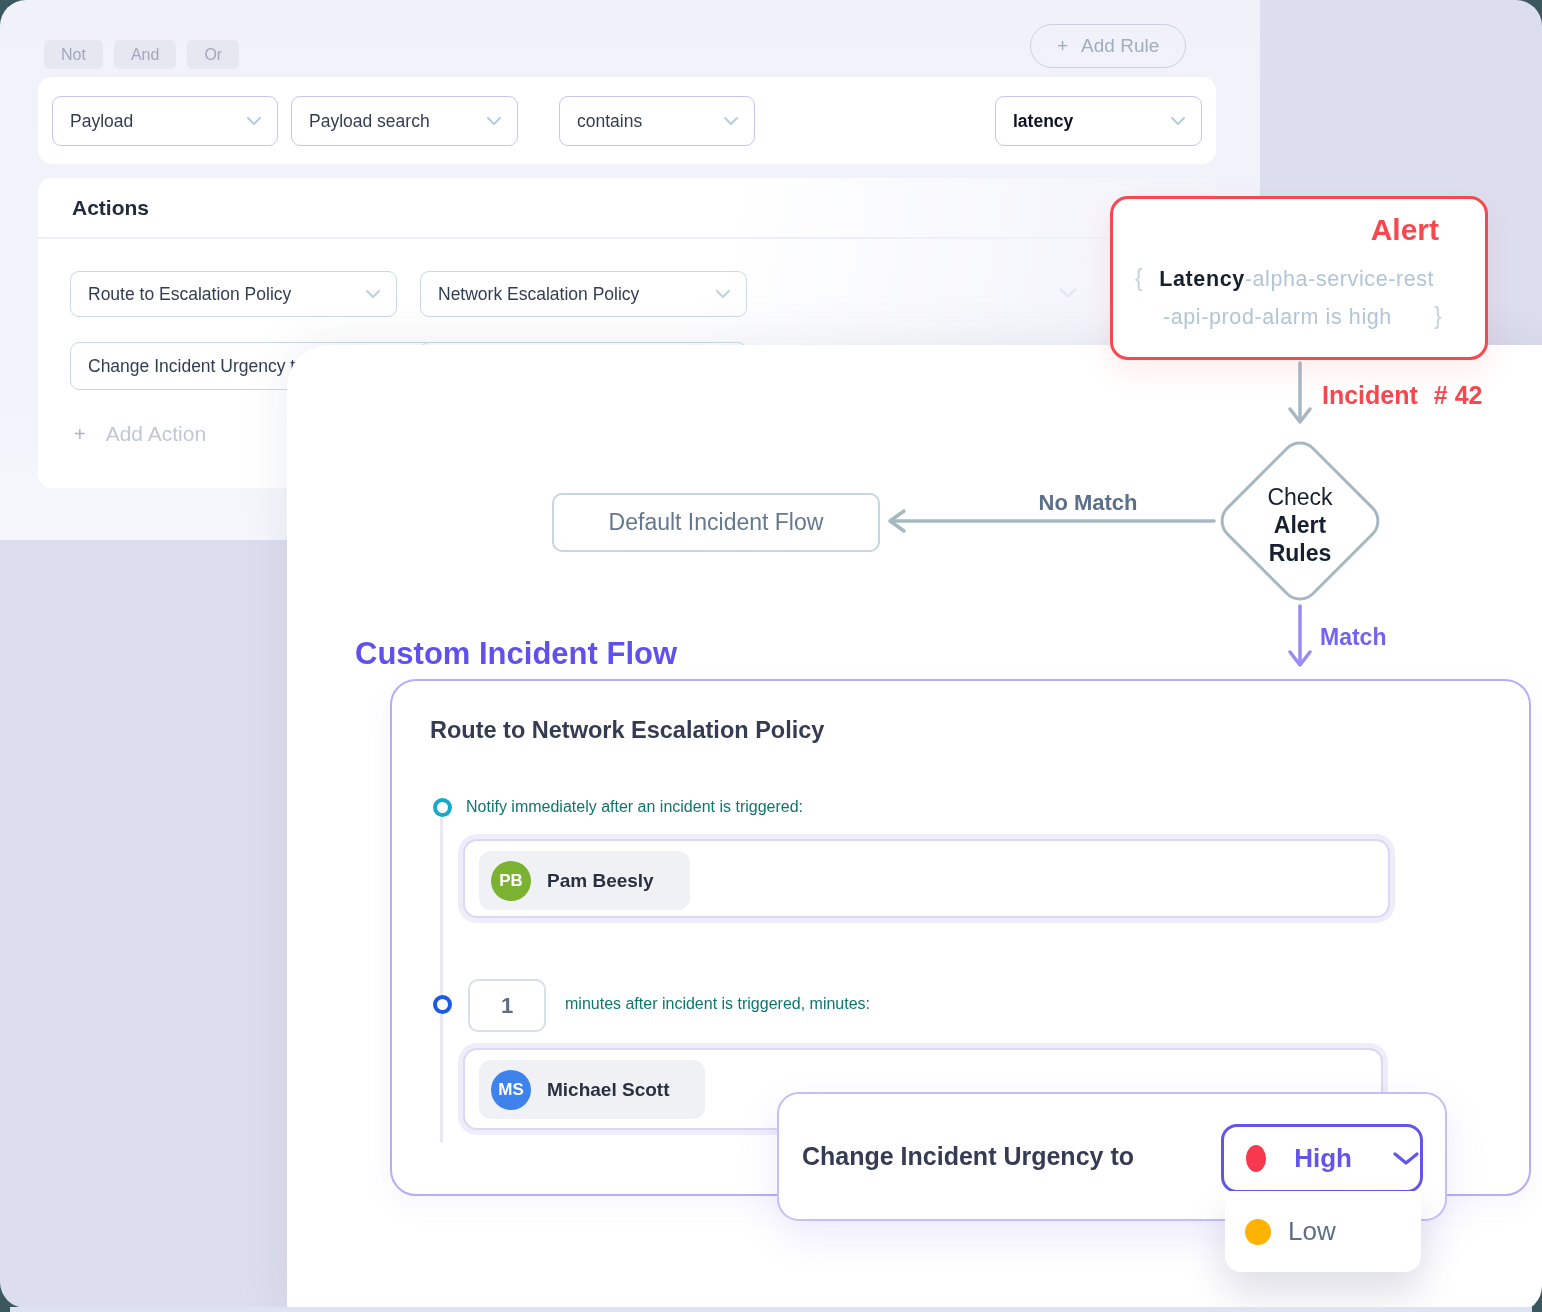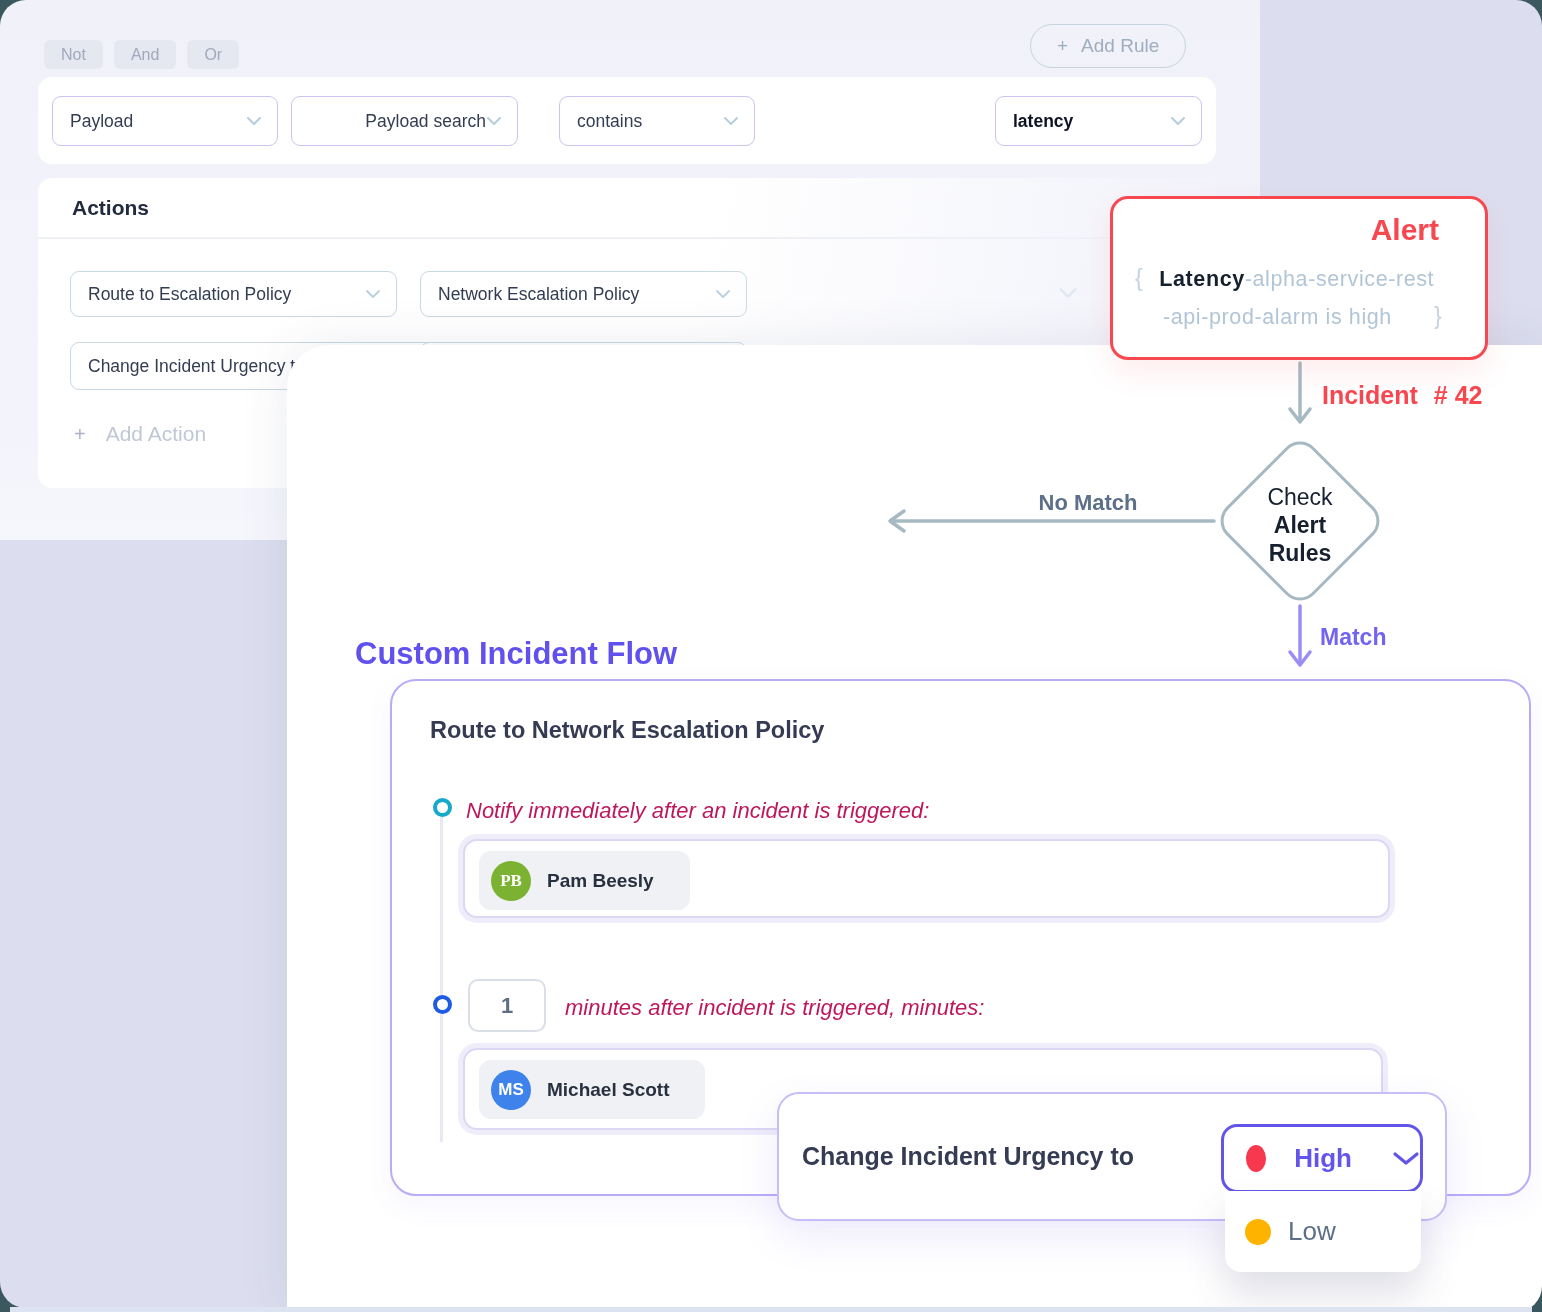--- a/index.html
+++ b/index.html
@@ -27,21 +27,21 @@
     color:#9fadbd; font-size:19px; background:transparent; }
 
   
   .rule-bar { position:absolute; left:38px; top:77px; width:1178px; height:87px; background:#fff;
     border-radius:14px; z-index:1; }
   .dd { position:absolute; top:19px; height:50px; display:flex; align-items:center;
     justify-content:space-between; padding:0 15px 0 17px; border:1.6px solid #c8c5f1;
     border-radius:9px; background:#fff; font-size:17.5px; color:#333d52; }
   .dd .chev { color:#b6cdde; display:flex; }
   .dd1 { left:14px;  width:226px; }
-  .dd2 { left:253px; width:227px;justify-content:flex-end; }
+  .dd2 { left:253px; width:227px; }
   .dd3 { left:493px; width:196px;margin-left:28px; }
   .dd4 { left:700px; width:244px; }
   .dd5 { left:957px; width:207px; font-weight:bold; color:#0d1322; }
 
   
   .actions-card { position:absolute; left:38px; top:178px; width:1178px; height:310px;
     background:#fff; border-radius:14px; z-index:1; }
   .actions-title { position:absolute; left:34px; top:18px; font-size:21px; font-weight:bold; color:#222b3e; }
   .actions-divider { position:absolute; left:0; top:59px; width:100%; height:2px; background:#edeff5; }
   .add { height:46px; border:1.6px solid #c9d9e3; border-radius:9px; background:#fff;
@@ -94,35 +94,35 @@
 
   
   .flow-card { position:absolute; left:347px; top:679px; width:1141px; height:517px; z-index:3;
     background:#fff; border:2.5px solid var(--accent-soft,#b7adf7); border-radius:26px;
     box-shadow:0 10px 30px rgba(108,92,231,.06);margin-left:43px; }
   .flow-card-title { position:absolute; left:38px; top:36px; font-size:23.5px; font-weight:bold; color:#353b52; }
   .connector { position:absolute; left:48px; top:135px; width:3px; height:326px; background:#e9e9f4; }
   .radio { position:absolute; width:19px; height:19px; border-radius:50%; background:#fff; }
   .radio1 { left:41px; top:117px; border:4.5px solid var(--teal-radio,#17a9ca); }
   .radio2 { left:41px; top:314px; border:4.5px solid var(--blue-radio,#1d5be2); }
-  .step-label { position:absolute; font-size:22px; color:#be185d;font-style:italic; }
+  .step-label { position:absolute; font-size:16px; color:#0f766e; }
   .lbl1 { left:74px; top:117px; }
   .lbl2 { left:173px; top:314px; }
   .num-box { position:absolute; left:76px; top:298px; width:78px; height:53px; border:2px solid #d9dee7;
     border-radius:10px; background:#fff; display:flex; align-items:center; justify-content:center;
     font-size:22px; font-weight:bold; color:#5f6e85; }
   .user-box { position:absolute; background:#fff; border:2px solid #dcd7f4; border-radius:14px;
     box-shadow:0 0 0 5px #efedfa; }
   .ubox1 { left:71px; top:158px; width:927px; height:79px; }
   .ubox2 { left:71px; top:367px; width:920px; height:82px; }
   .user-chip { position:absolute; left:14px; top:10px; height:59px; padding:0 36px 0 12px;
     background:#f0f1f4; border-radius:12px; display:flex; align-items:center; gap:16px; }
   .avatar { width:40px; height:40px; border-radius:50%; color:#fff; font-weight:bold; font-size:17px;
     display:flex; align-items:center; justify-content:center; }
-  .avatar-pb { background:var(--green,#7cb231);font-family:Liberation Serif, serif; }
+  .avatar-pb { background:var(--green,#7cb231); }
   .avatar-ms { background:var(--blue,#3e82ec); }
   .user-name { font-size:19px; font-weight:bold; color:#29303f; }
 
   
   .urgency-card { position:absolute; left:777px; top:1092px; width:670px; height:129px; z-index:5;
     background:#fff; border:2.5px solid #c6bdf9; border-radius:22px;
     box-shadow:0 16px 40px rgba(108,92,231,.12); }
   .urgency-label { position:absolute; left:23px; top:48px; font-size:25px; font-weight:bold; color:#353b52; }
   .urgency-select { position:absolute; left:442px; top:30px; width:202px; height:69px;
     border:3px solid var(--accent,#6355e9); border-radius:16px; background:#fff;
@@ -236,20 +236,21 @@
   <div class="flow-el incident-label">
     <span>Incident</span>
     <span># 42</span>
   </div>
 
   <svg class="arrow-svg" style="left:880px; top:503px;" width="336" height="36" viewBox="0 0 336 36">
     <path d="M334 18 H12" fill="none" stroke="#a6b9c3" stroke-width="3.5" stroke-linecap="round"></path>
     <path d="M24 8 L10 18 L24 28" fill="none" stroke="#a6b9c3" stroke-width="3.5" stroke-linecap="round" stroke-linejoin="round"></path>
   </svg>
   <div class="flow-el no-match">No Match</div>
+  <div class="flow-el default-box">Default Incident Flow</div>
 
   <div class="flow-el diamond">
     <div class="diamond-text">
       <span>Check</span>
       <span class="b">Alert</span>
       <span class="b">Rules</span>
     </div>
   </div>
 
   <svg class="arrow-svg" style="left:1283px; top:604px;" width="34" height="74" viewBox="0 0 34 74">

